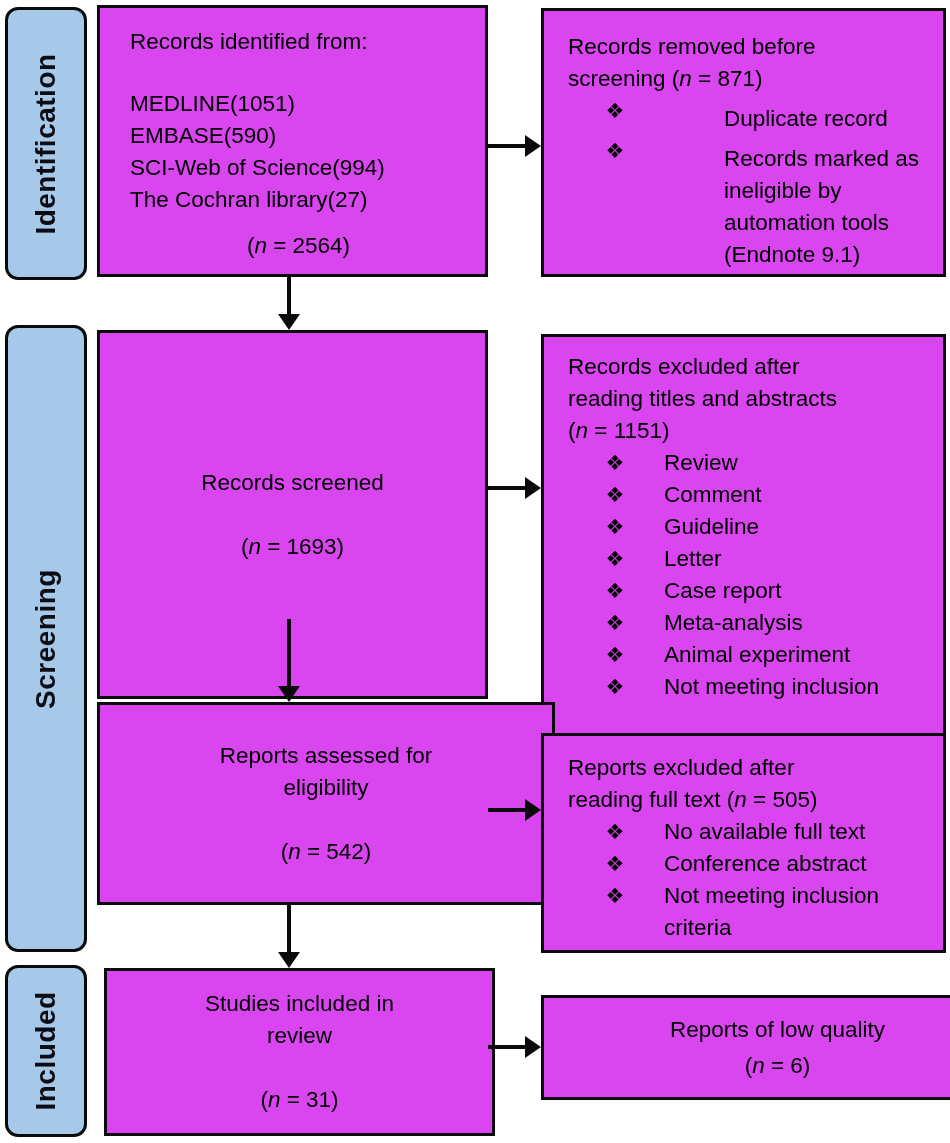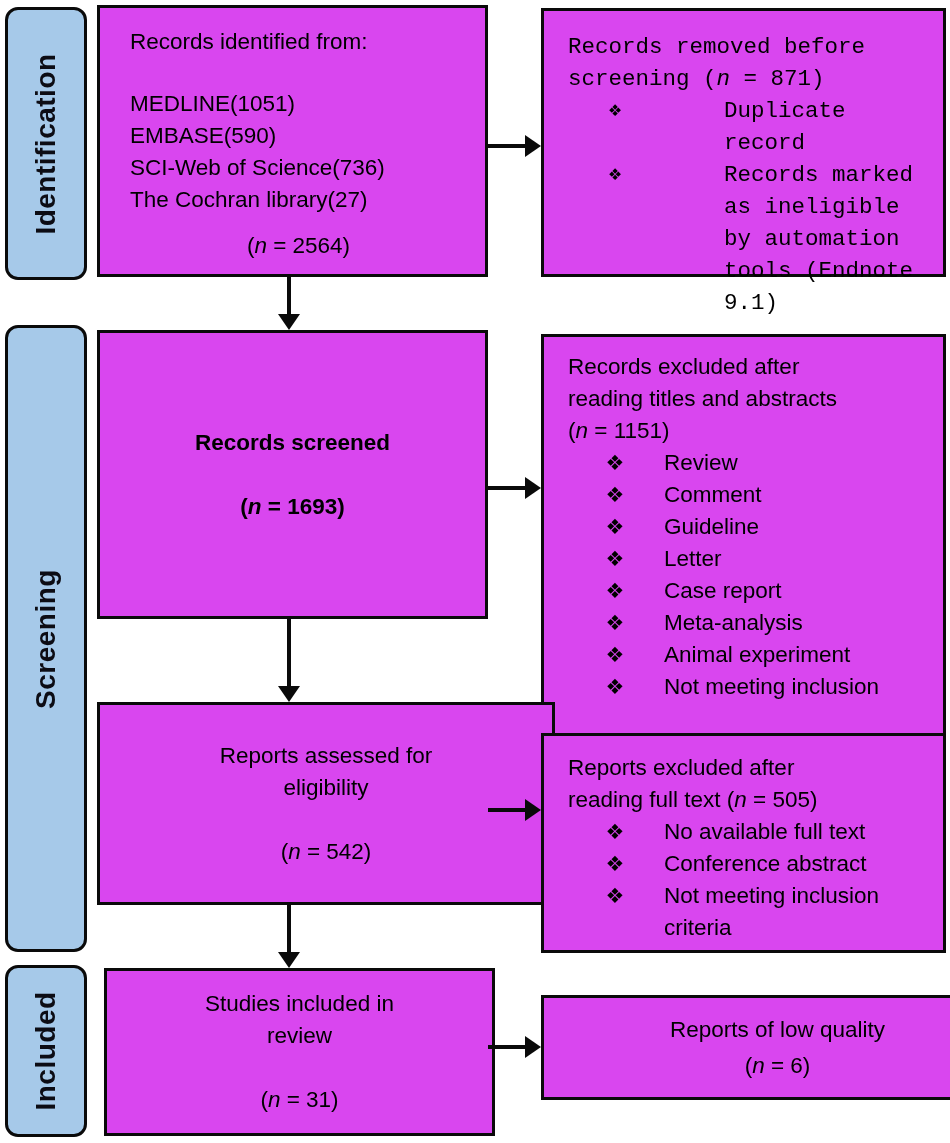--- a/index.html
+++ b/index.html
@@ -17,33 +17,33 @@
       font-size:22.5px;line-height:32px;}
   .bx.center{display:flex;flex-direction:column;align-items:center;justify-content:center;text-align:center;}
   .cnt-gap{margin-top:32px;}
   .cnt-sm{margin-top:4px;}
 
   #box-identified{left:97px;top:5px;width:391px;height:272px;padding:18px 18px 12px 30px;
                   display:flex;flex-direction:column;}
   #box-identified .ttl{margin-bottom:30px;}
   #box-identified .cnt{margin-top:auto;text-align:center;}
 
-  #box-removed{left:541px;top:8px;width:405px;height:269px;padding:20px 8px 0 24px;font-family:Liberation Mono, monospace;}
-  #box-screened{left:97px;top:330px;width:391px;height:289px;font-weight:bold;}
+  #box-removed{left:541px;top:8px;width:405px;height:269px;padding:20px 8px 0 24px;}
+  #box-screened{left:97px;top:330px;width:391px;height:369px;}
   #box-excluded-abstracts{left:541px;top:334px;width:405px;height:424px;padding:14px 6px 0 24px;}
   #box-assessed{left:97px;top:702px;width:458px;height:203px;}
   #box-excluded-fulltext{left:541px;top:733px;width:405px;height:220px;padding:16px 6px 0 24px;}
   #box-included-review{left:104px;top:968px;width:391px;height:168px;}
   #box-low-quality{left:541px;top:995px;width:473px;height:105px;}
 
   
   .li{display:flex;align-items:flex-start;}
   .blt{flex:none;width:26px;margin-left:34px;text-align:center;font-size:21px;}
   .litxt{flex:1;margin-left:36px;}
-  .wide .litxt{margin-left:96px;}
+  .wide .litxt{margin-left:96px;margin-top:8px;}
 
   
   .ah{position:absolute;height:22px;}
   .ah .ln{position:absolute;left:0;right:13px;top:50%;height:4px;margin-top:-2px;background:#0a0a0a;}
   .ah .hd{position:absolute;right:0;top:50%;margin-top:-11px;width:0;height:0;
           border-left:16px solid #0a0a0a;border-top:11px solid transparent;border-bottom:11px solid transparent;}
   .av{position:absolute;width:22px;}
   .av .ln{position:absolute;top:0;bottom:13px;left:50%;width:4px;margin-left:-2px;background:#0a0a0a;}
   .av .hd{position:absolute;bottom:0;left:50%;margin-left:-11px;width:0;height:0;
           border-top:16px solid #0a0a0a;border-left:11px solid transparent;border-right:11px solid transparent;}
@@ -60,21 +60,21 @@
     <span>Screening</span>
   </div>
   <div class="stage" id="stage-included" style="left:5px;top:965px;width:82px;height:172px;">
     <span>Included</span>
   </div>
 
   <div class="bx" id="box-identified">
     <div class="ttl">Records identified from:</div>
     <div>MEDLINE(1051)</div>
     <div>EMBASE(590)</div>
-    <div>SCI-Web of Science(736)</div>
+    <div>SCI-Web of Science(994)</div>
     <div>The Cochran library(27)</div>
     <div class="cnt">
         <div><span>(</span><span style="font-style: italic;">n</span><span> = 2564)</span></div>
       </div>
   </div>
 
   <div class="bx" id="box-removed">
     <div>
         <div><span>Records removed before</span></div>
         <div><span>screening (</span><span style="font-style: italic;">n</span><span> = 871)</span></div>

